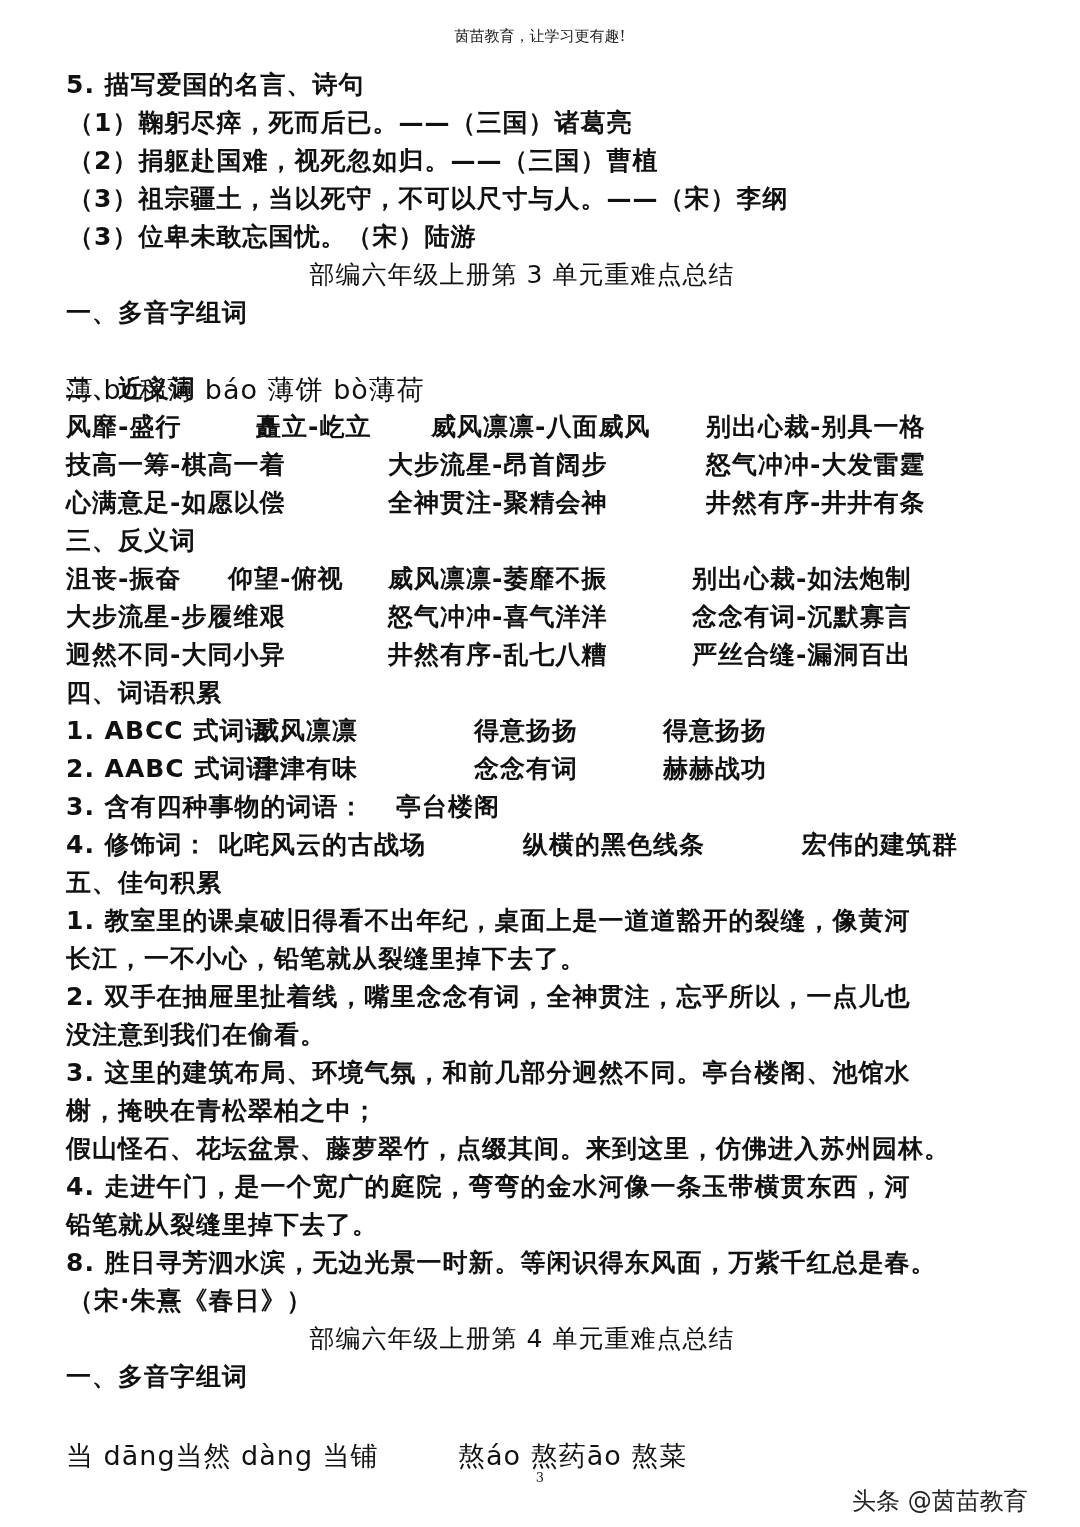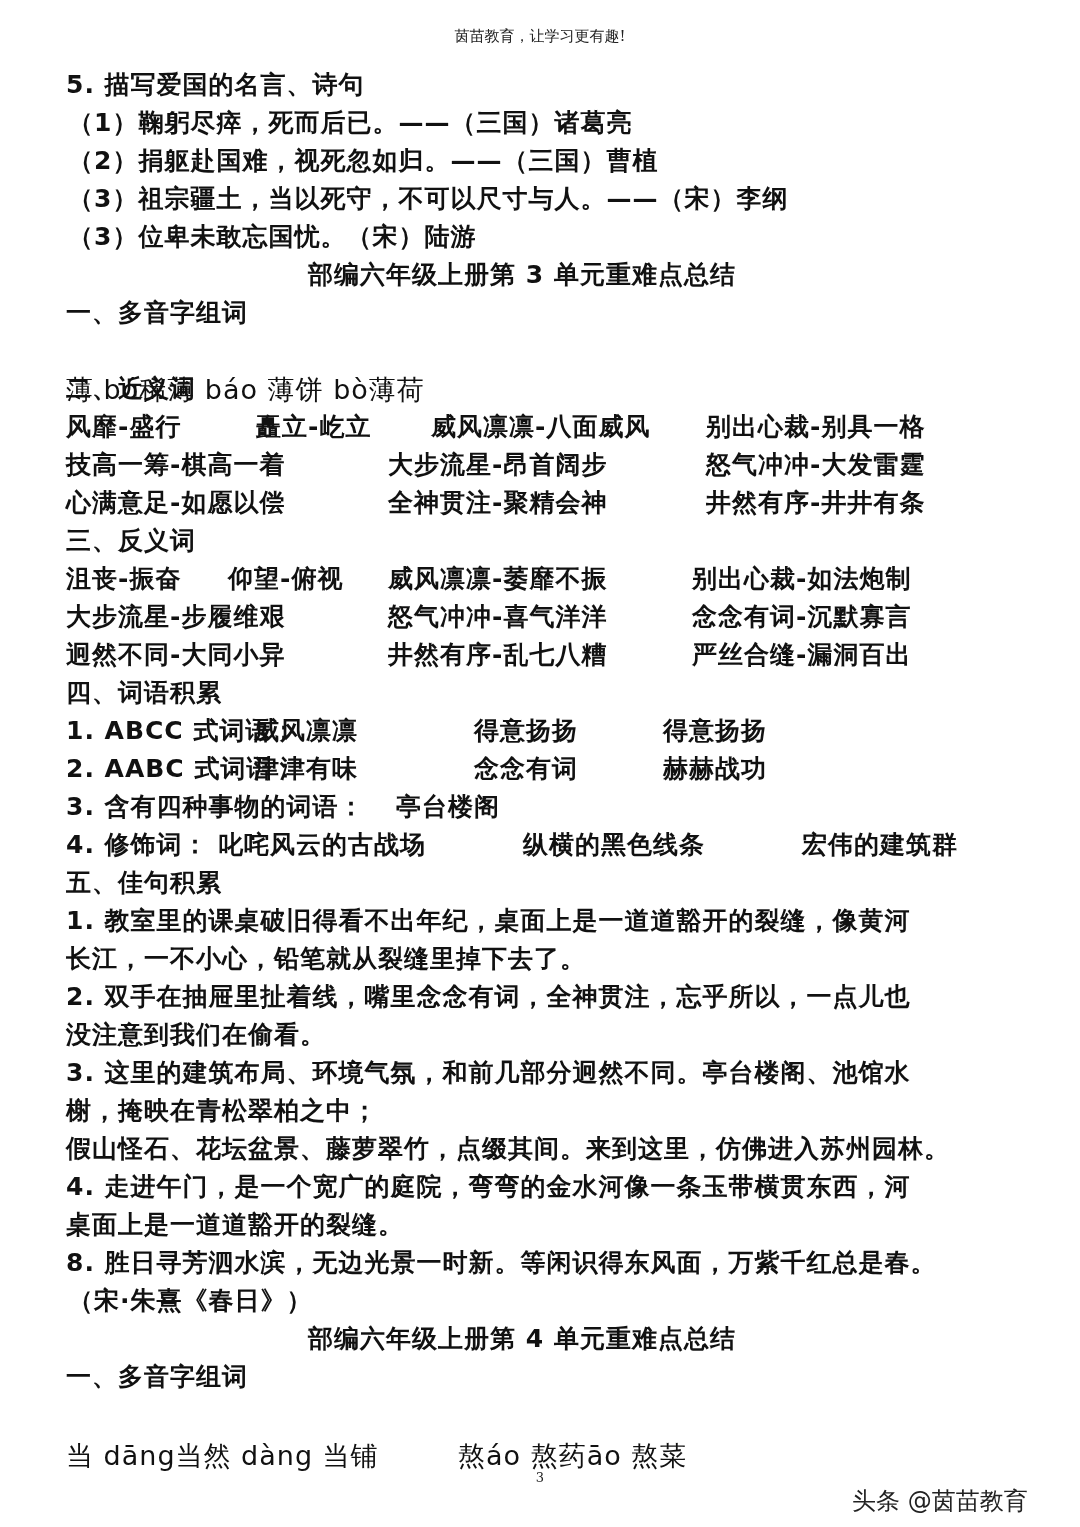--- a/index.html
+++ b/index.html
@@ -2,21 +2,21 @@
 <html><head>
 <meta charset="utf-8">
 <style>
   html, body { margin:0; padding:0; background:#ffffff; }
   body { width:1080px; height:1527px; position:relative; overflow:hidden;
          font-family:"DejaVu Sans","Liberation Sans",sans-serif; color:#111; }
   .header { position:absolute; top:27px; left:0; width:1080px; text-align:center;
             font-family:"DejaVu Serif","Liberation Serif",serif; font-size:15px; color:#222; }
   .line { position:absolute; left:66px; font-size:25px; line-height:34px; white-space:nowrap; font-weight:bold; letter-spacing:1px; }
   .ind { left:68px; }
-  .title { position:absolute; left:0; width:1044px; text-align:center; font-size:25px; font-weight:bold; line-height:34px; letter-spacing:1px; }
+  .title { position:absolute; left:0; width:1044px; text-align:center; font-size:25px; font-weight:normal; line-height:34px; letter-spacing:1px; }
   .pinyin { font-weight:normal; font-size:27px;margin-top:39px; }
   .col { position:absolute; white-space:nowrap; }
   .pagenum { position:absolute; top:1470px; left:0; width:1080px; text-align:center; font-family:"DejaVu Serif",serif; font-size:13px; color:#222; }
   .wm { position:absolute; top:1485px; left:852px; font-size:24px; color:#222; text-shadow:1px 1px 0 #fff, -1px -1px 0 #fff, 1px -1px 0 #fff,-1px 1px 0 #fff; letter-spacing:0; }
 </style>
 </head>
 <body>
 
 <div class="header">茵苗教育，让学习更有趣!</div>
 
@@ -92,21 +92,21 @@
 
 <div class="line" style="top:866px">五、佳句积累</div>
 <div class="line" style="top:904px">1. 教室里的课桌破旧得看不出年纪，桌面上是一道道豁开的裂缝，像黄河</div>
 <div class="line" style="top:942px">长江，一不小心，铅笔就从裂缝里掉下去了。</div>
 <div class="line" style="top:980px">2. 双手在抽屉里扯着线，嘴里念念有词，全神贯注，忘乎所以，一点儿也</div>
 <div class="line" style="top:1018px">没注意到我们在偷看。</div>
 <div class="line" style="top:1056px">3. 这里的建筑布局、环境气氛，和前几部分迥然不同。亭台楼阁、池馆水</div>
 <div class="line" style="top:1094px">榭，掩映在青松翠柏之中；</div>
 <div class="line" style="top:1132px">假山怪石、花坛盆景、藤萝翠竹，点缀其间。来到这里，仿佛进入苏州园林。</div>
 <div class="line" style="top:1170px">4. 走进午门，是一个宽广的庭院，弯弯的金水河像一条玉带横贯东西，河</div>
-<div class="line" style="top:1208px">桌面上是一道道豁开的裂缝。</div>
+<div class="line" style="top:1208px">铅笔就从裂缝里掉下去了。</div>
 <div class="line" style="top:1246px">8. 胜日寻芳泗水滨，无边光景一时新。等闲识得东风面，万紫千红总是春。</div>
 <div class="line ind" style="top:1284px">（宋·朱熹《春日》）</div>
 
 <div class="title" style="top:1322px">部编六年级上册第 4 单元重难点总结</div>
 <div class="line" style="top:1360px">一、多音字组词</div>
 <div class="line pinyin" style="top:1400px;width:1000px">
   <span class="col" style="left:0">当 dāng当然  dàng  当铺</span>
   <span class="col" style="left:392px">熬áo 熬药āo 熬菜</span>
 </div>
 

